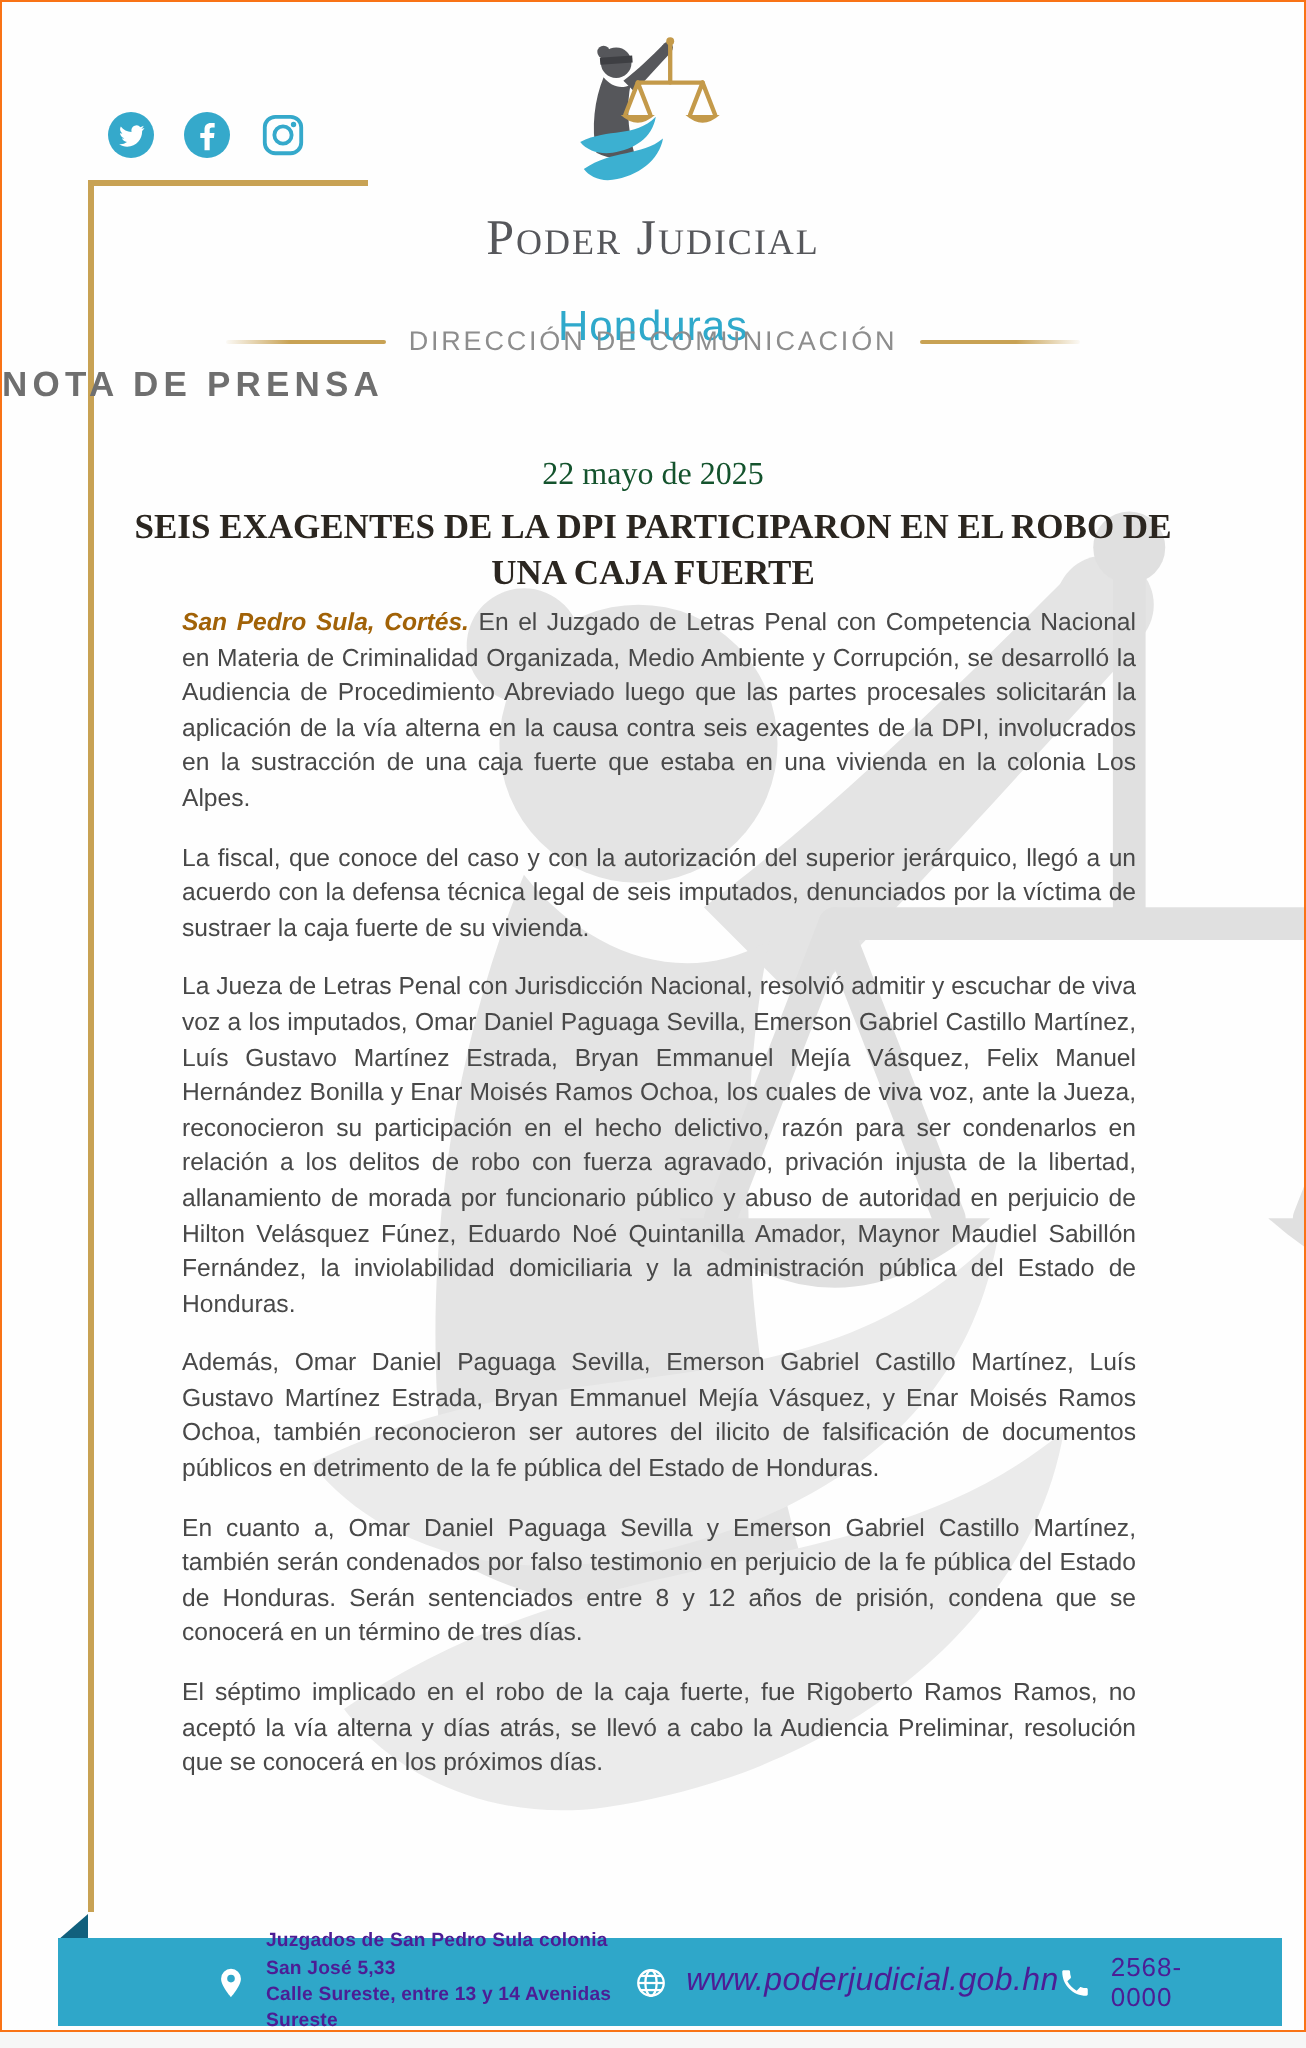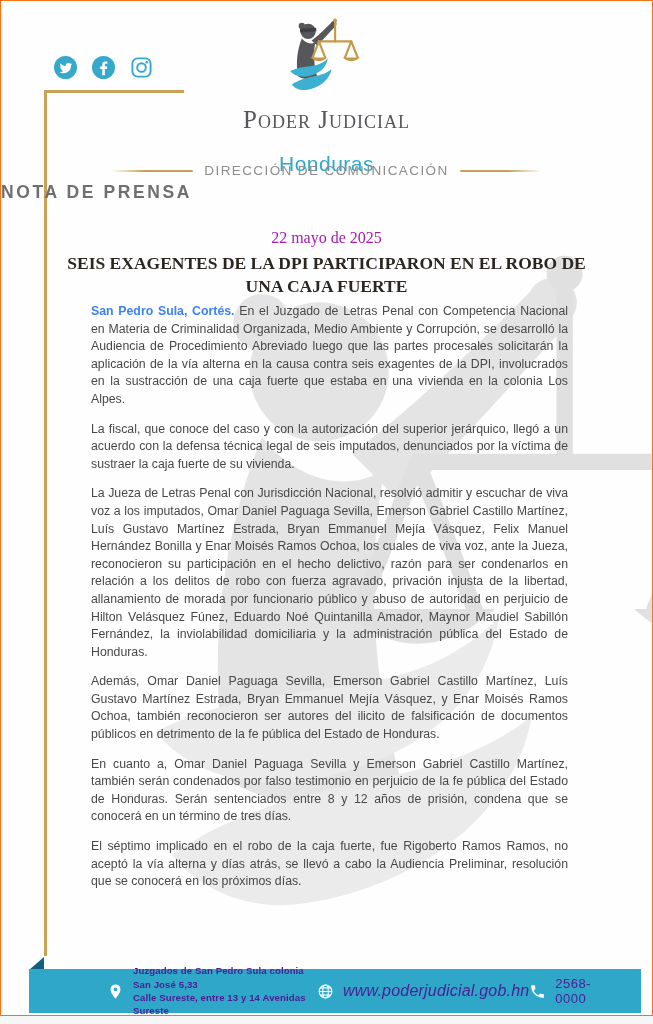--- a/index.html
+++ b/index.html
@@ -35,32 +35,32 @@
   .watermark .c-gold-s{stroke:#e0e0e0;stroke-width:2;}
   .watermark .c-gold-f{fill:#e0e0e0;}
   
   .dept-row{position:absolute;top:162px;left:0;right:0;display:flex;align-items:center;justify-content:center;gap:11px;z-index:3;}
   .dept-line{width:80px;height:2px;border-radius:2px;}
   .dept-line.l{background:linear-gradient(to left,#c8a254 60%,rgba(200,162,84,.05));}
   .dept-line.r{background:linear-gradient(to right,#c8a254 60%,rgba(200,162,84,.05));}
   .dept-label{font-size:13.5px;color:#8d8d8d;letter-spacing:1.4px;}
   .doc-type{position:absolute;top:181px;left:0;right:0;text-align:left;font-size:17.5px;font-weight:bold;color:#6f6f6f;letter-spacing:2.6px;z-index:3;}
   
-  .date{position:absolute;top:228px;left:0;right:0;text-align:center;font-family:"Liberation Serif",serif;font-size:16px;color:#a21caf;z-index:3;}
+  .date{position:absolute;top:228px;left:0;right:0;text-align:center;font-family:"Liberation Serif",serif;font-size:16px;color:#14532d;z-index:3;}
   .headline{
     position:absolute;top:251px;left:60px;right:60px;text-align:center;
     font-family:"Liberation Serif",serif;font-weight:bold;font-size:17.5px;line-height:1.32;color:#2b2620;z-index:3;
   }
   
   .body-text{
     position:absolute;top:302px;left:90px;width:477px;z-index:3;
     text-align:justify;font-size:12.3px;line-height:17.6px;color:#484848;
   }
   .body-text p{margin:0 0 12px 0;}
-  .lead{font-weight:bold;color:#3b82f6;}
+  .lead{font-weight:bold;color:#a16207;font-style:italic;}
   
   .fold{position:absolute;left:28px;top:955.5px;width:0;height:0;border-bottom:13px solid #11607d;border-left:15px solid transparent;z-index:4;}
   .footer-bar{
     position:absolute;left:28px;top:968px;width:612px;height:44px;background:#2fa7c9;z-index:4;
     display:flex;align-items:center;justify-content:space-between;color:#4c1d95;
     padding:0 38px 0 78px;box-sizing:border-box;
   }
   .f-item{display:flex;align-items:center;gap:9px;}
   .f-ic{width:17px;height:17px;flex:0 0 auto;}
   .f-address{font-size:9.6px;font-weight:bold;line-height:1.4;letter-spacing:.1px;}

